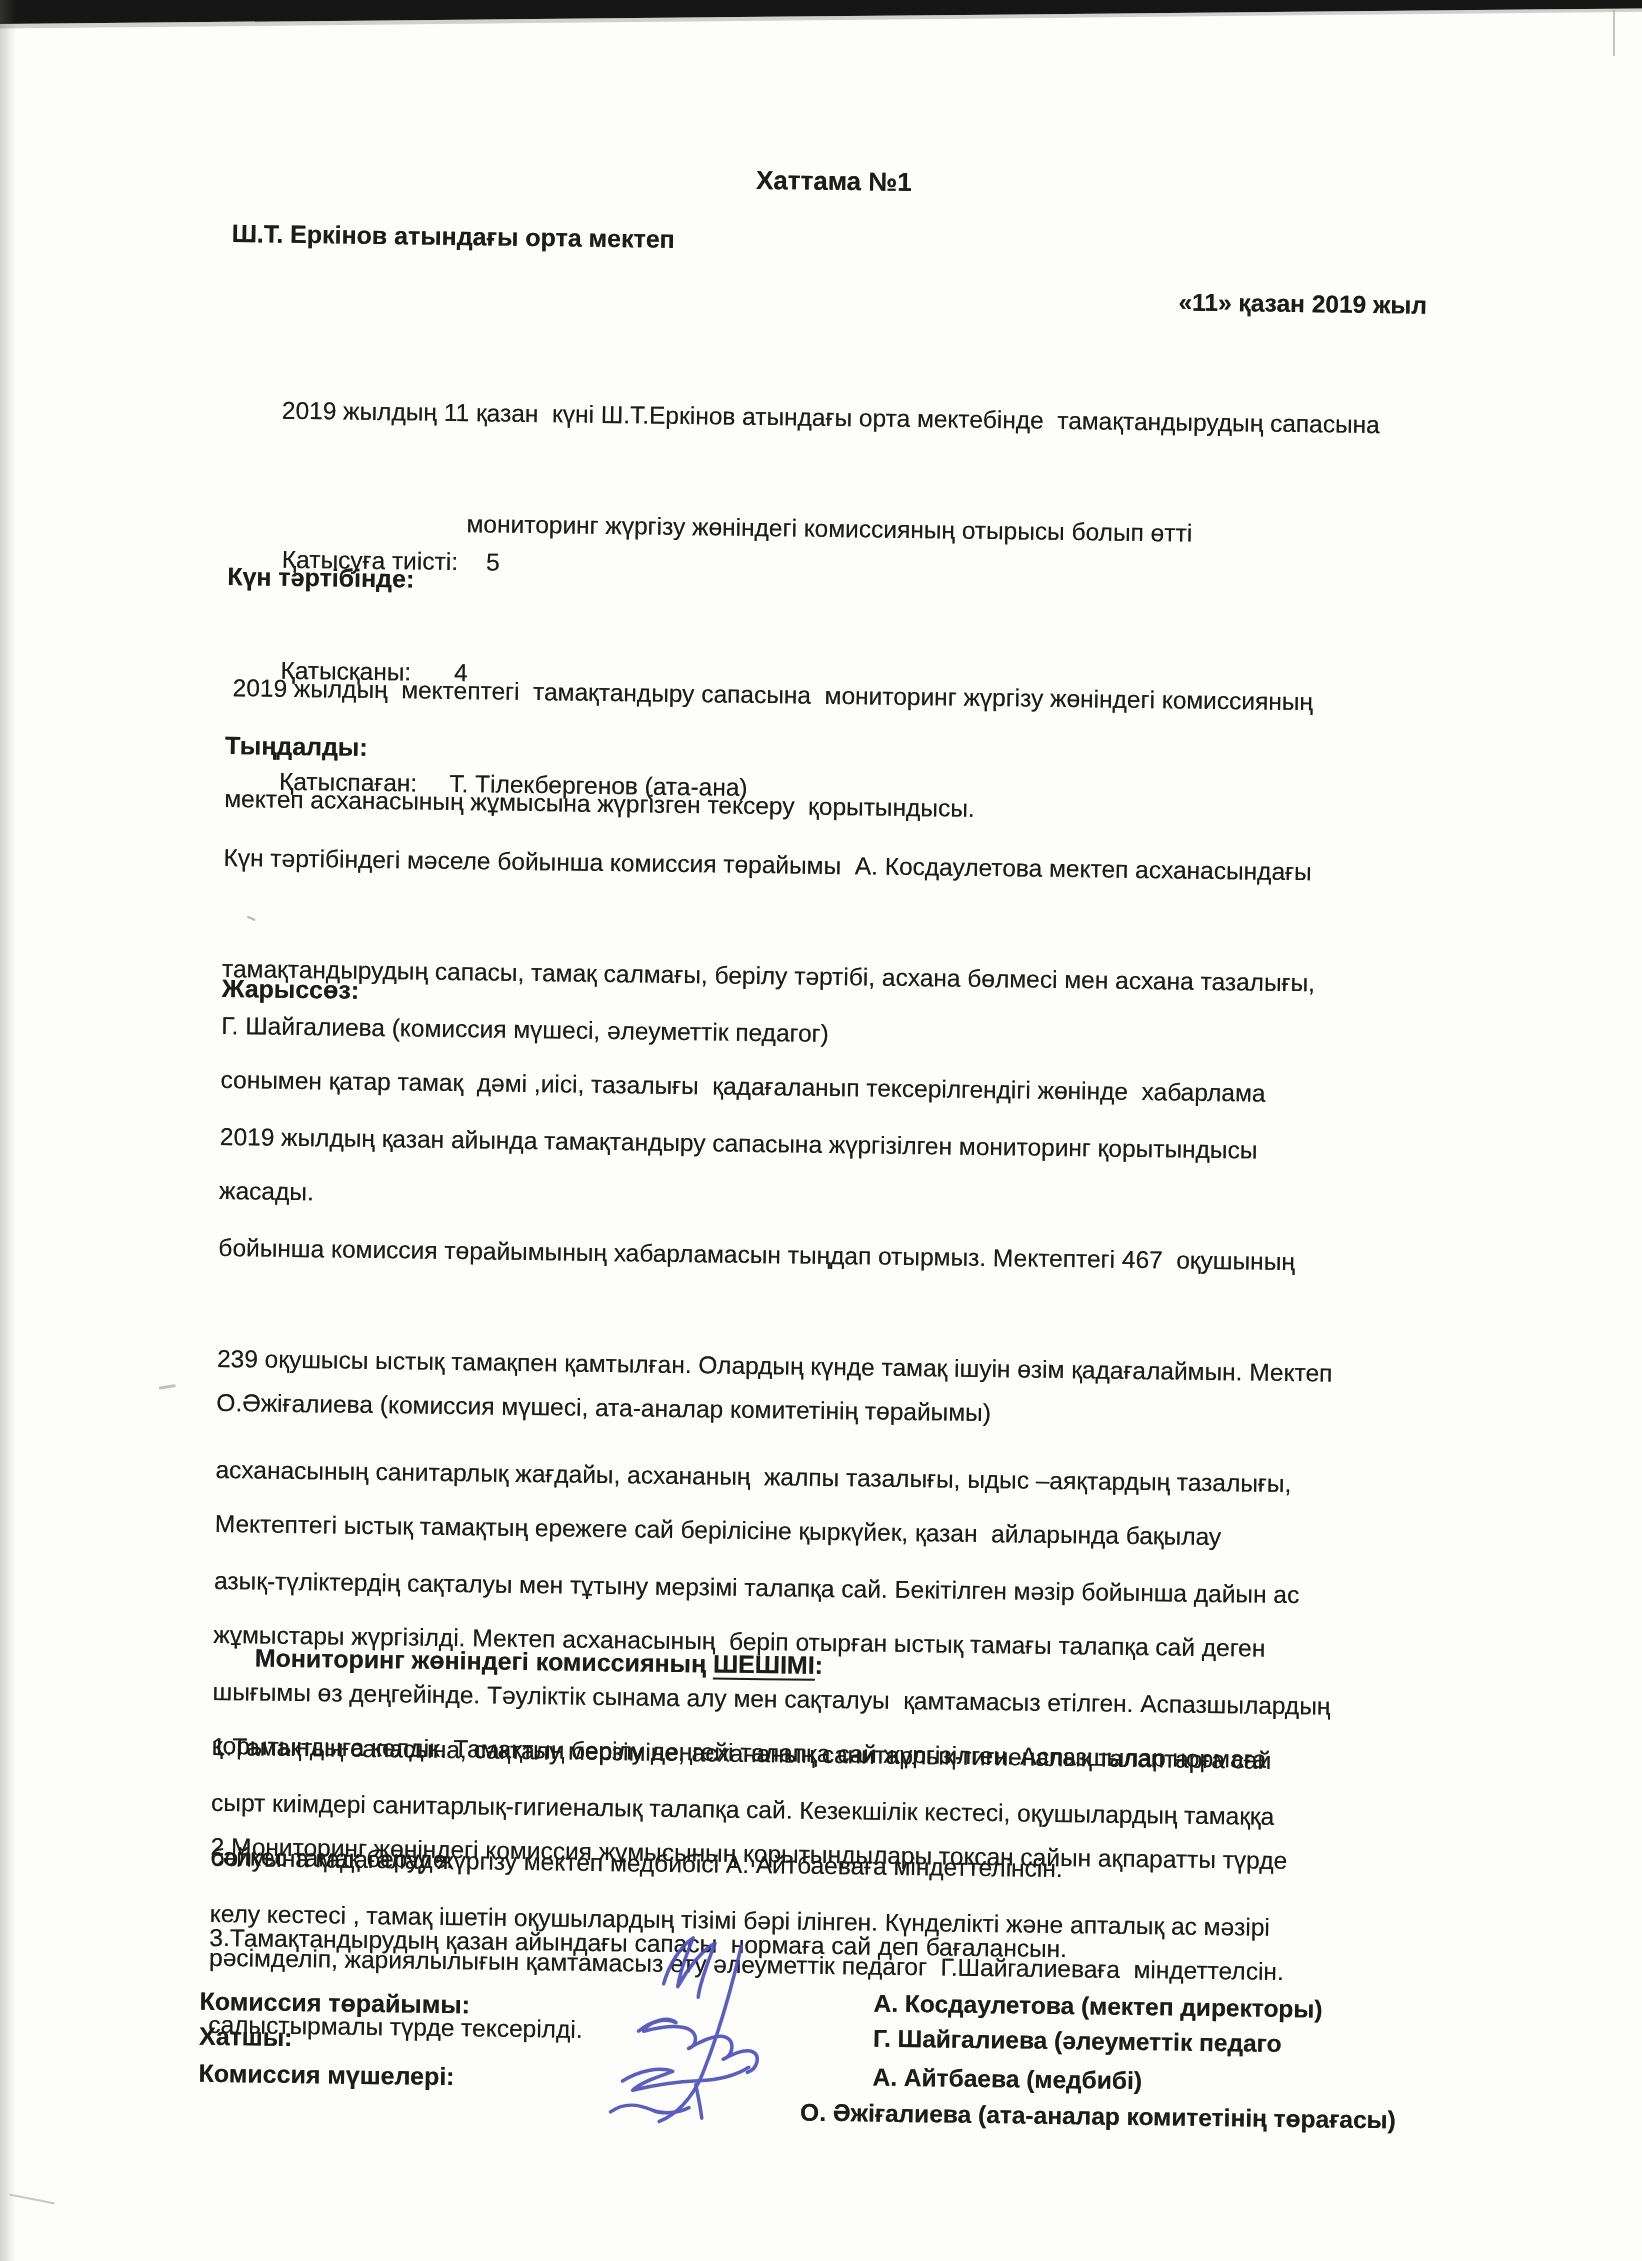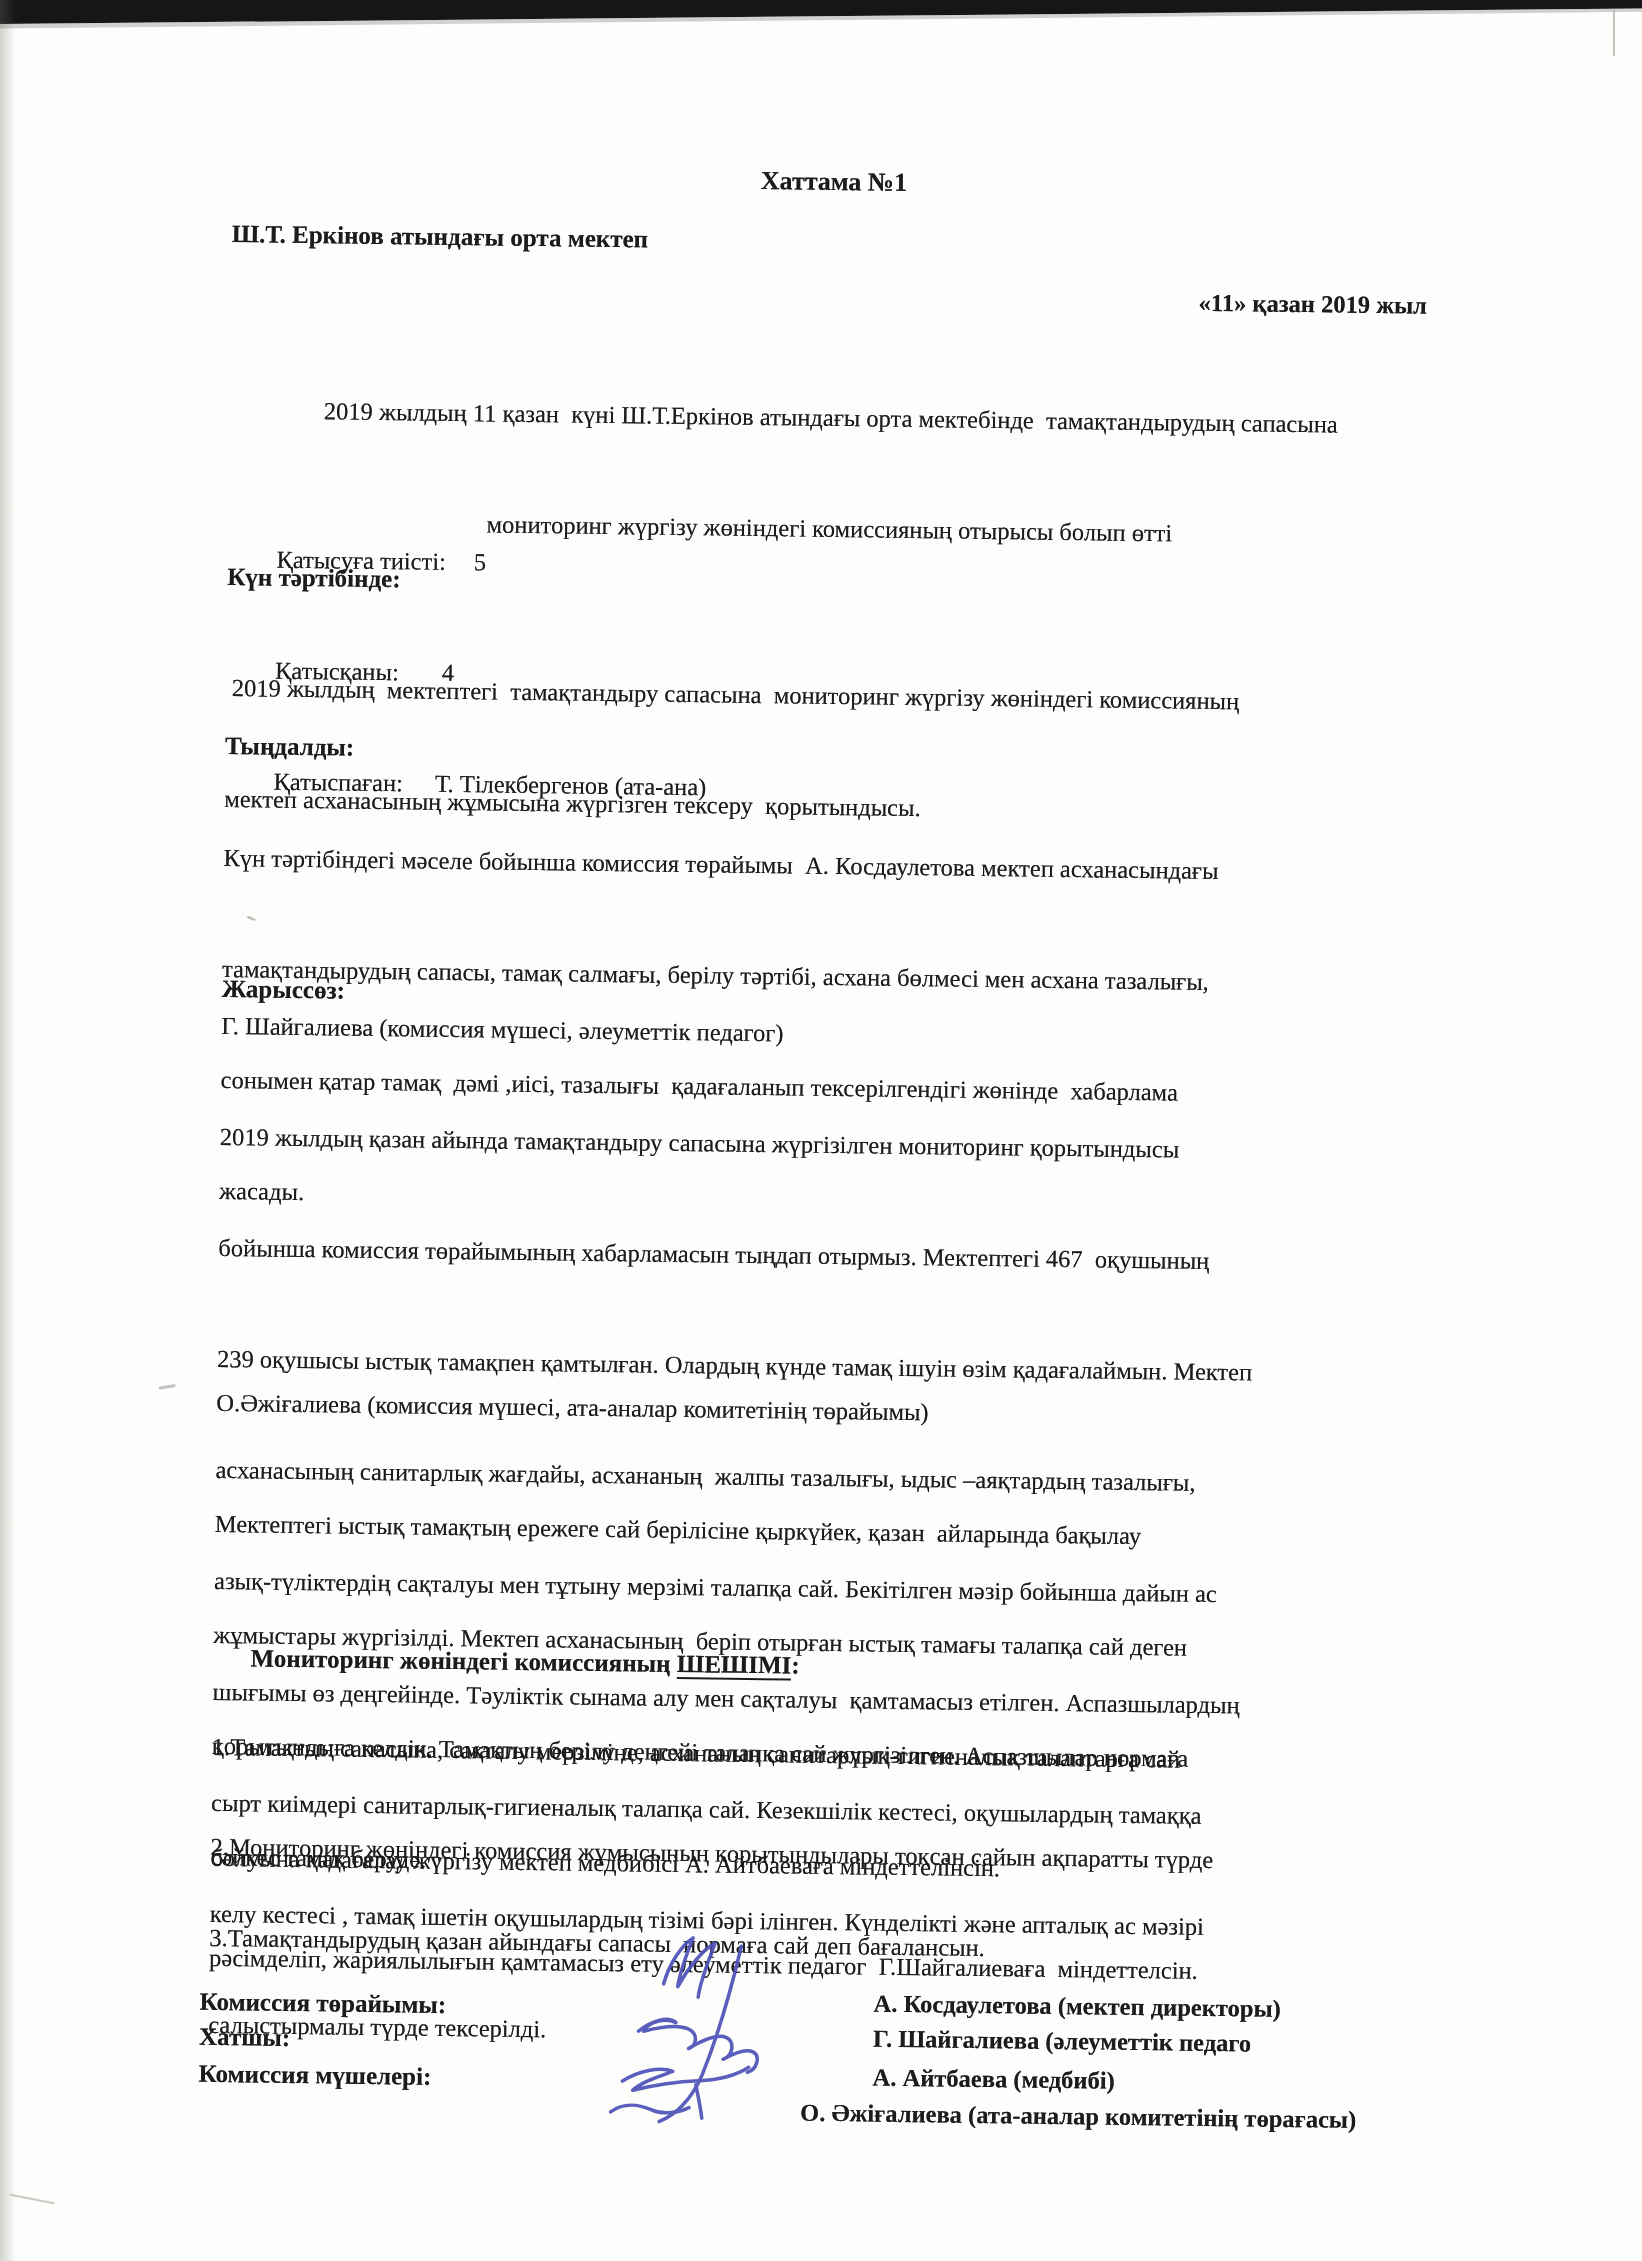--- a/index.html
+++ b/index.html
@@ -1,21 +1,21 @@
 <!DOCTYPE html>
 <html style="font-size:10.3px"><head>
 <meta charset="utf-8">
 <style>
   html,body{margin:0;padding:0;background:#e9e9e6;}
   #page{
     position:relative;
     width:1643px;height:2261px;
     background:#fdfdfb;
     overflow:hidden;
-    font-family:Liberation Serif, serif;
+    font-family:Liberation Sans, sans-serif;
     color:#1c1c1c;
   }
   
   #top-edge{position:absolute;top:0;left:0;width:1643px;height:39px;}
   #left-edge{position:absolute;top:0;left:0;width:15.5px;height:2261px;
     background:linear-gradient(to right,rgba(110,110,105,.30),rgba(110,110,105,0));}
   #right-edge-line{position:absolute;right:28px;top:9.7px;width:1.9px;height:46px;
     background:#b3b3ae;opacity:.75;}
   #corner-smudge{position:absolute;left:9px;top:2198px;width:46px;height:1.9px;
     background:#c9c9c3;transform:rotate(11deg);border-radius:1.3px;}

